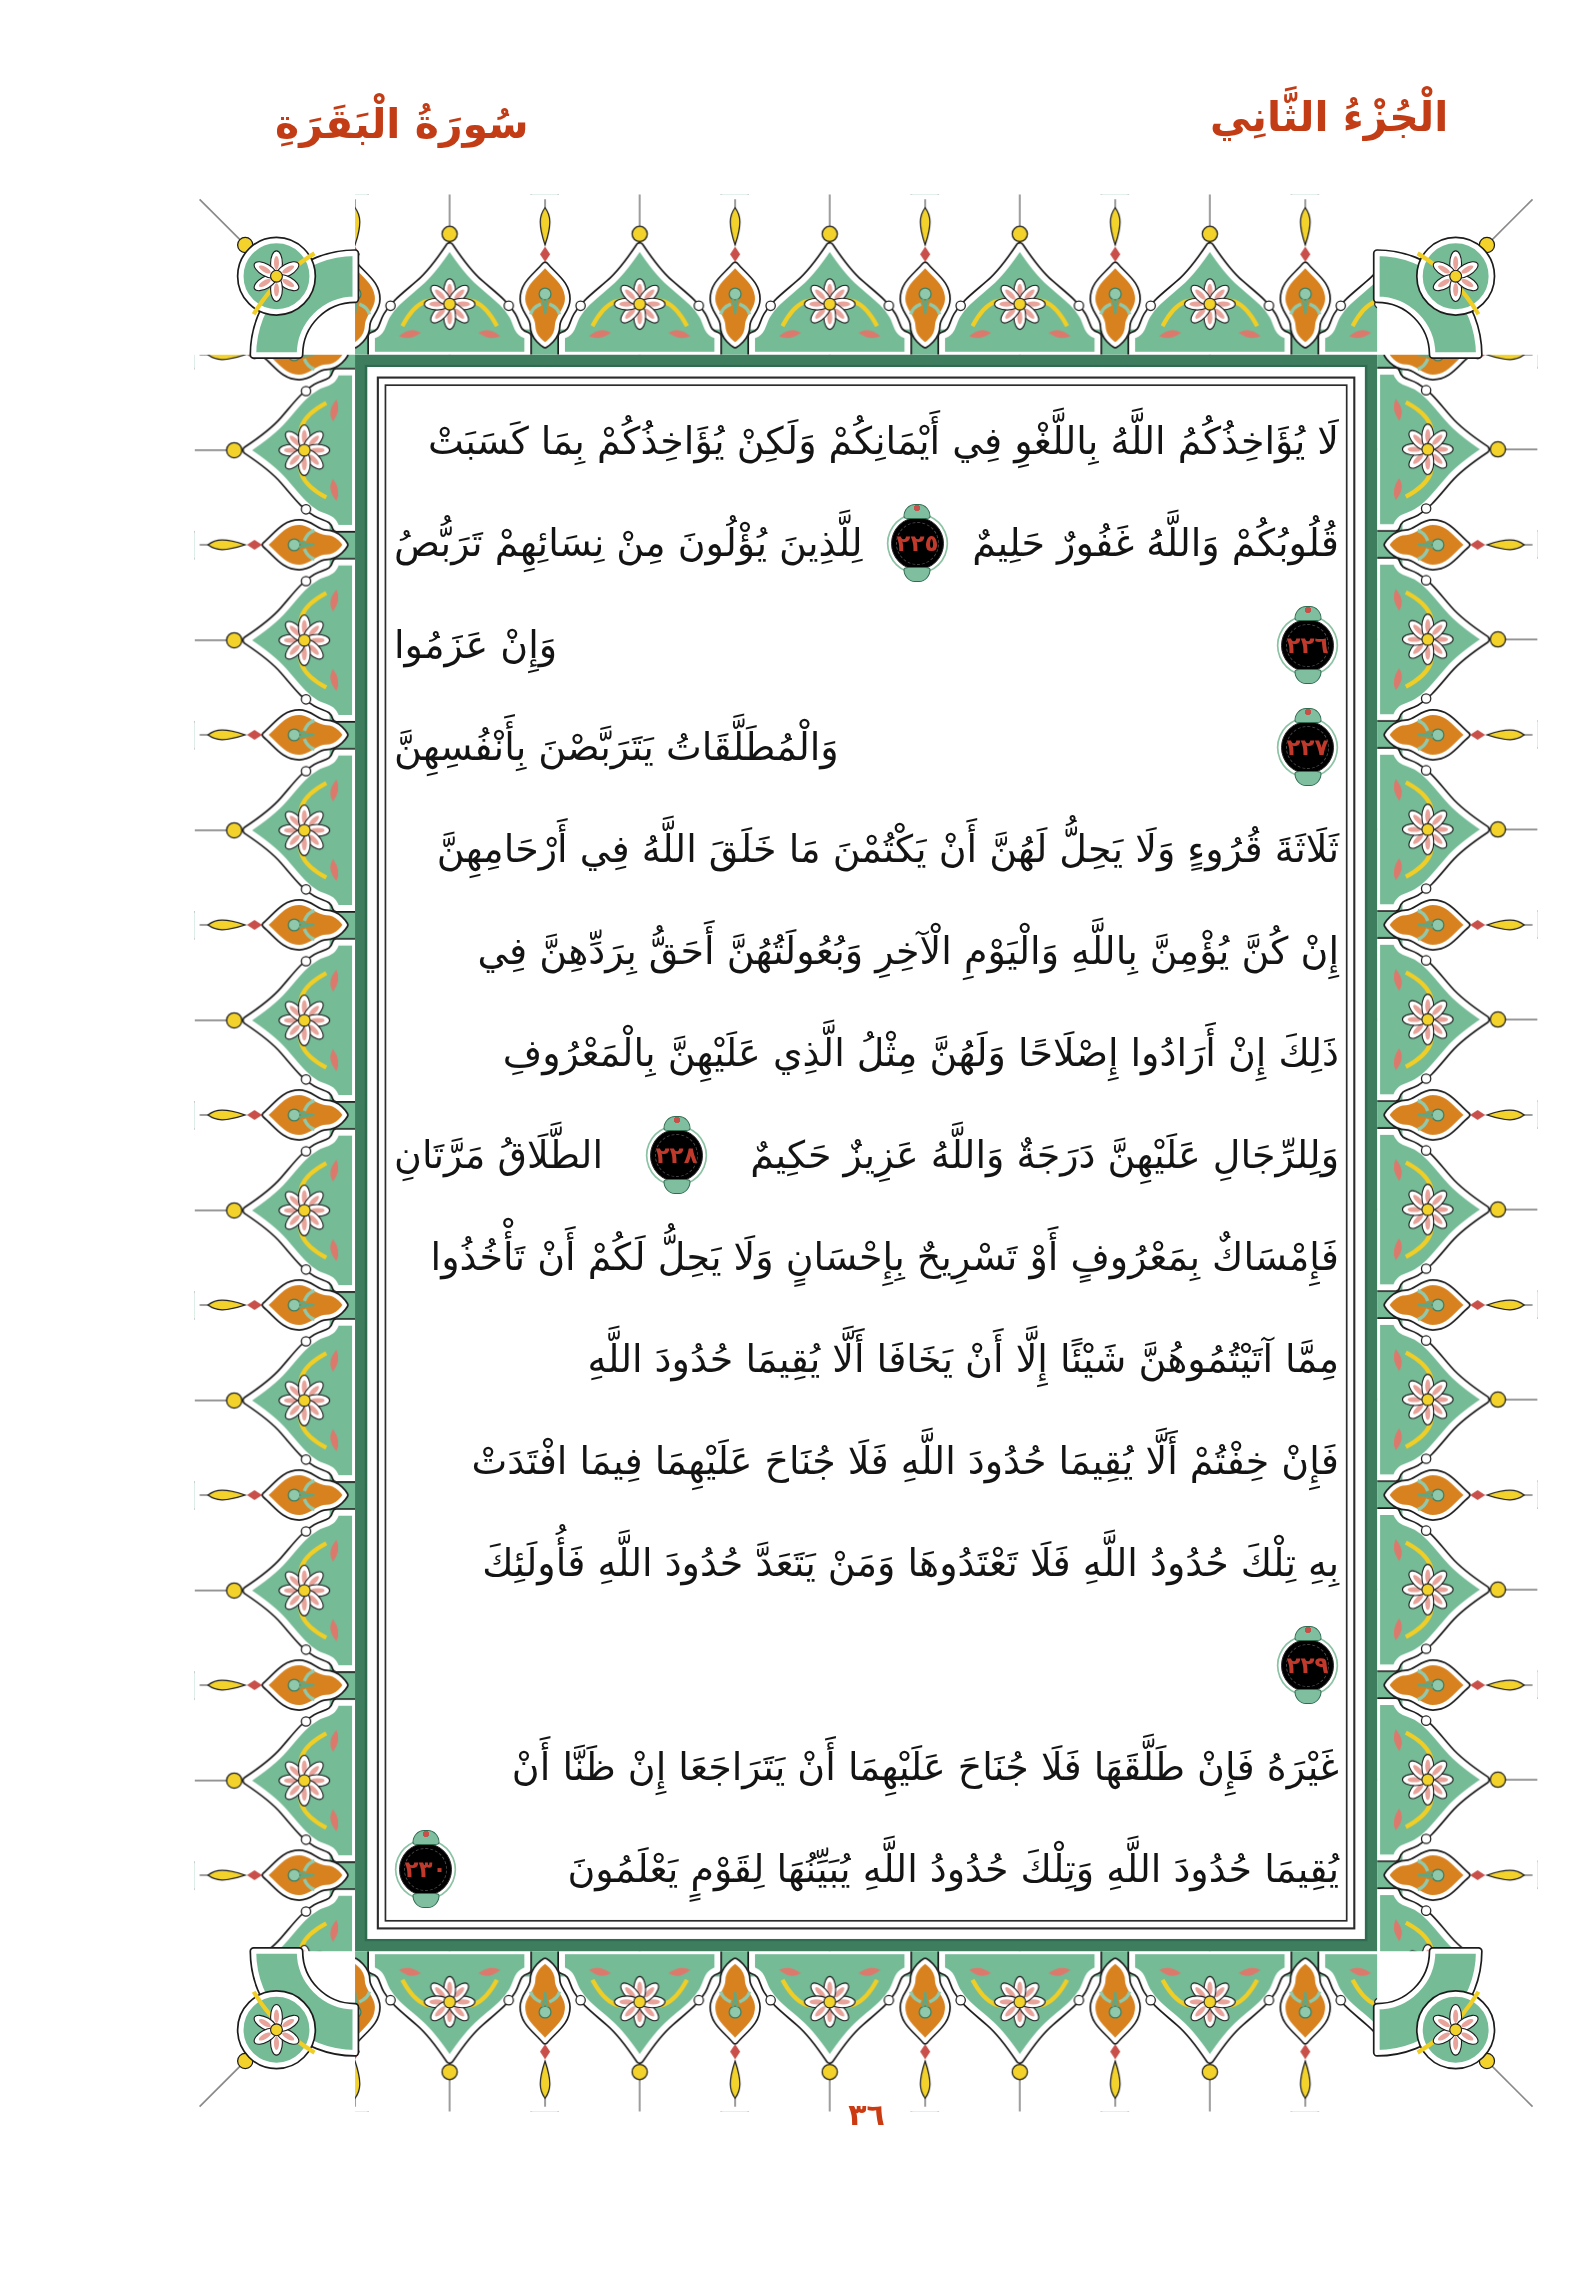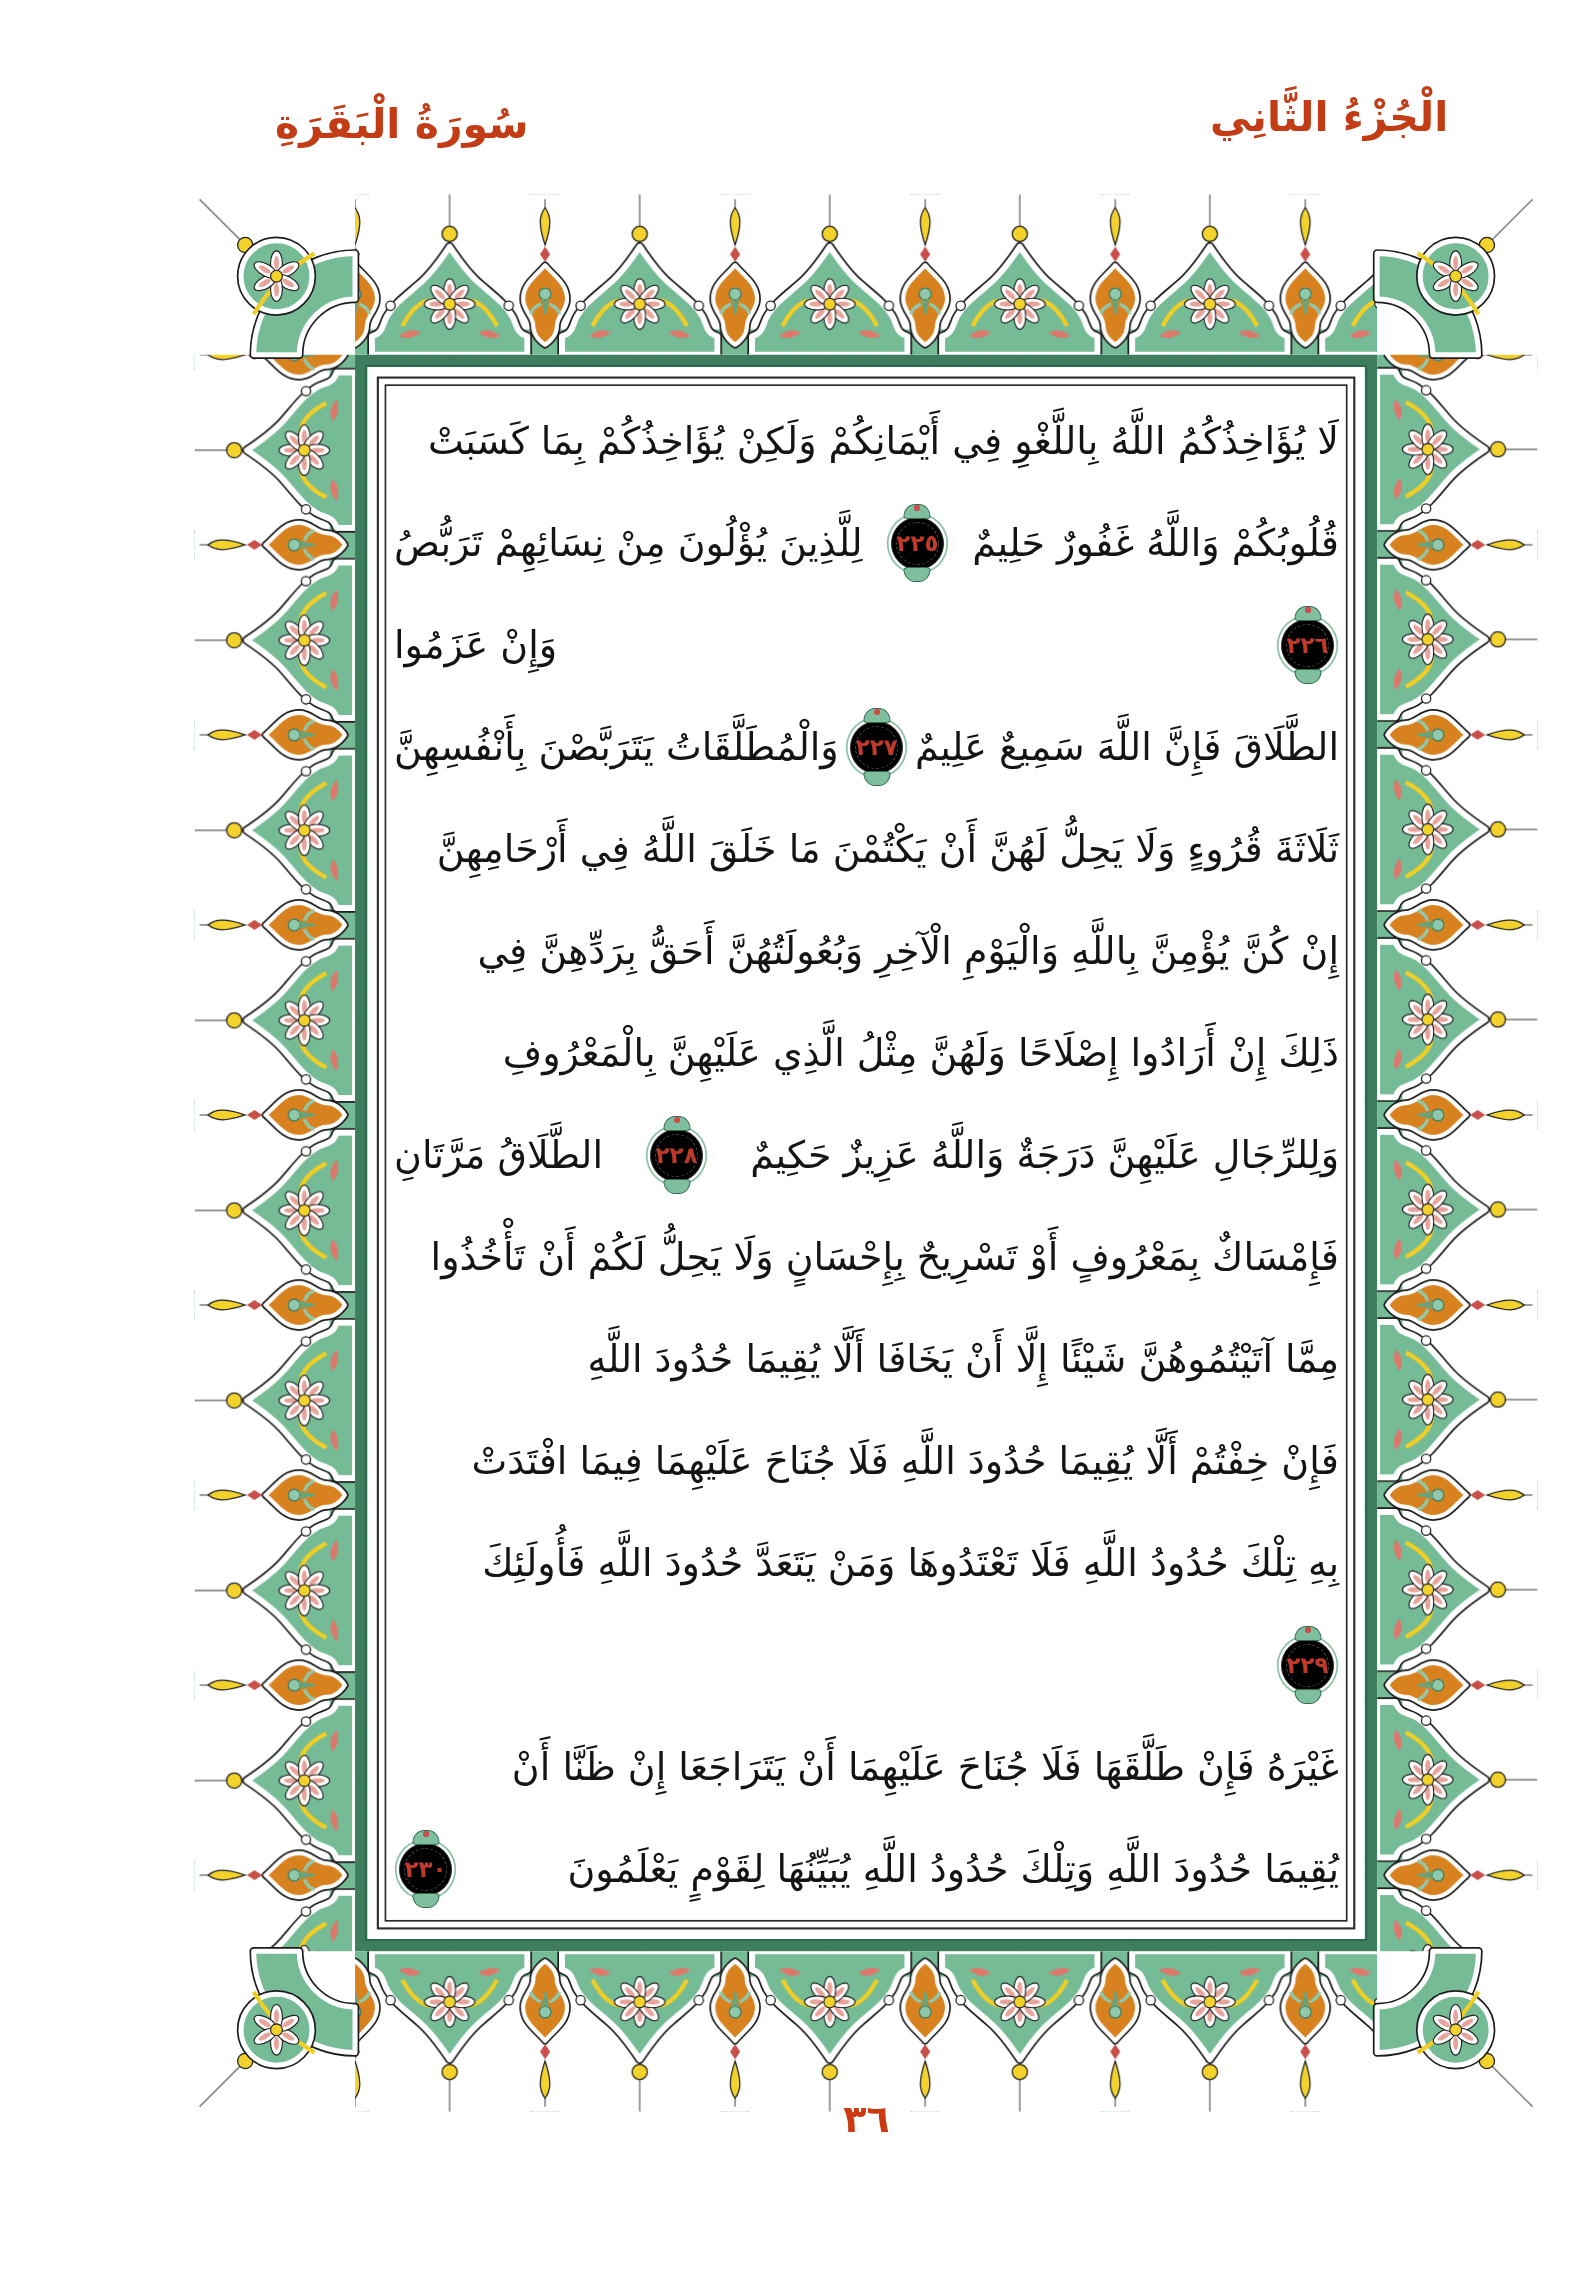--- a/index.html
+++ b/index.html
@@ -21,21 +21,21 @@
       outline:1.3px dashed #4a4a4a;outline-offset:-6.8px;
       box-shadow:0 0 0 2.5px #ffffff,0 0 0 4.2px #8CC3A4;
       color:#C0392B;font-size:23px;font-weight:bold;
       position:relative;flex:0 0 auto;margin:0 5px;}
   .vm::before,.vm::after{content:"";position:absolute;left:50%;transform:translateX(-50%);
       width:25px;height:12.7px;background:#7FBF9F;border:1.3px solid #2E6B4F;}
   .vm::before{top:-13.5px;border-radius:50% 50% 20% 20%/100% 100% 20% 20%;
       background:radial-gradient(circle at 50% 22%, #C9504A 0 3px, #7FBF9F 3.4px);}
   .vm::after{bottom:-13.5px;border-radius:20% 20% 50% 50%/20% 20% 100% 100%;}
   .pgnum{position:absolute;left:394px;top:2097px;width:945px;text-align:center;
-         color:#CC3A12;font-size:38px;font-weight:bold;}
+         color:#CC3A12;font-size:30px;font-weight:bold;}
 </style>
 </head>
 <body>
 
 <div class="hdr hdr-surah">سُورَةُ الْبَقَرَةِ</div>
 <div class="hdr hdr-juz">الْجُزْءُ الثَّانِي</div>
 
 <svg class="border-svg" viewBox="0 0 1890 2717" xmlns="http://www.w3.org/2000/svg" aria-hidden="true">
   <defs>
 
@@ -145,21 +145,20 @@
     <div class="qline">
       <span class="qt">قُلُوبُكُمْ وَاللَّهُ غَفُورٌ حَلِيمٌ</span>
       <span class="vm">٢٢٥</span>
       <span class="qt">لِلَّذِينَ يُؤْلُونَ مِنْ نِسَائِهِمْ تَرَبُّصُ</span>
     </div>
     <div class="qline">
       <span class="vm">٢٢٦</span>
       <span class="qt">وَإِنْ عَزَمُوا</span>
     </div>
     <div class="qline">
-      <span class="qt">الطَّلَاقَ فَإِنَّ اللَّهَ سَمِيعٌ عَلِيمٌ</span>
       <span class="vm">٢٢٧</span>
       <span class="qt">وَالْمُطَلَّقَاتُ يَتَرَبَّصْنَ بِأَنْفُسِهِنَّ</span>
     </div>
     <div class="qline">
       <span class="qt">ثَلَاثَةَ قُرُوءٍ وَلَا يَحِلُّ لَهُنَّ أَنْ يَكْتُمْنَ مَا خَلَقَ اللَّهُ فِي أَرْحَامِهِنَّ</span>
     </div>
     <div class="qline">
       <span class="qt">إِنْ كُنَّ يُؤْمِنَّ بِاللَّهِ وَالْيَوْمِ الْآخِرِ وَبُعُولَتُهُنَّ أَحَقُّ بِرَدِّهِنَّ فِي</span>
     </div>
     <div class="qline">

